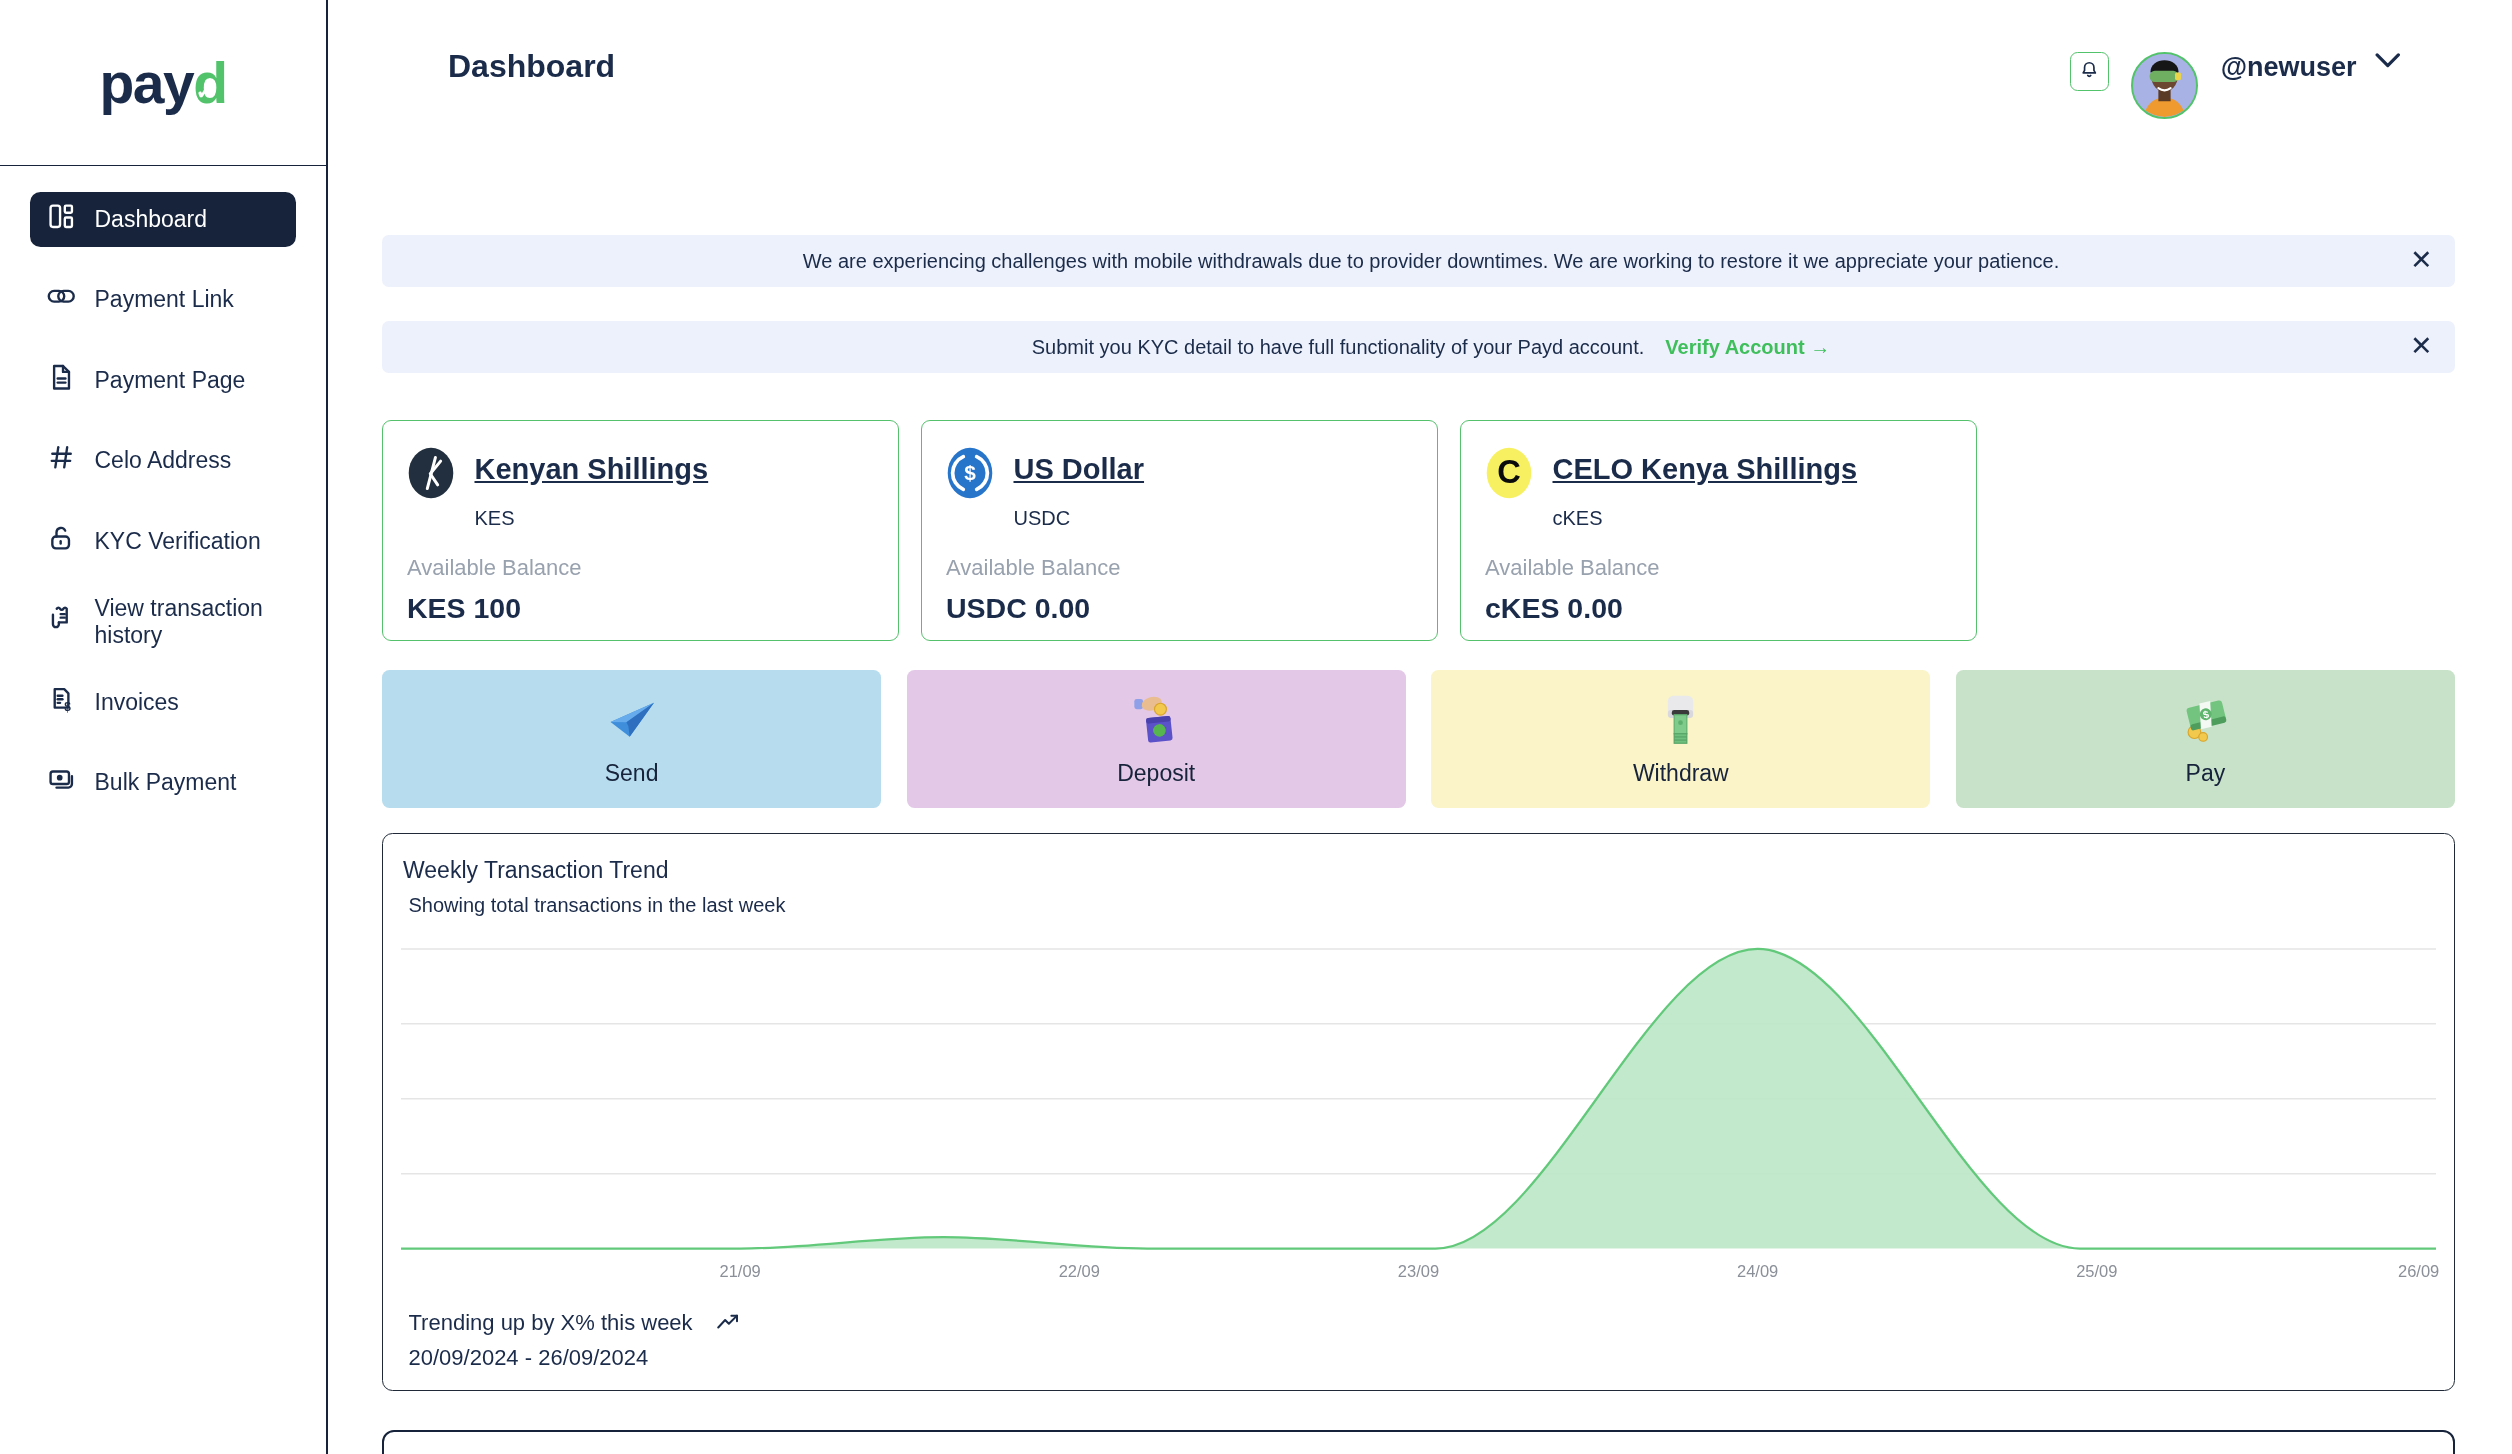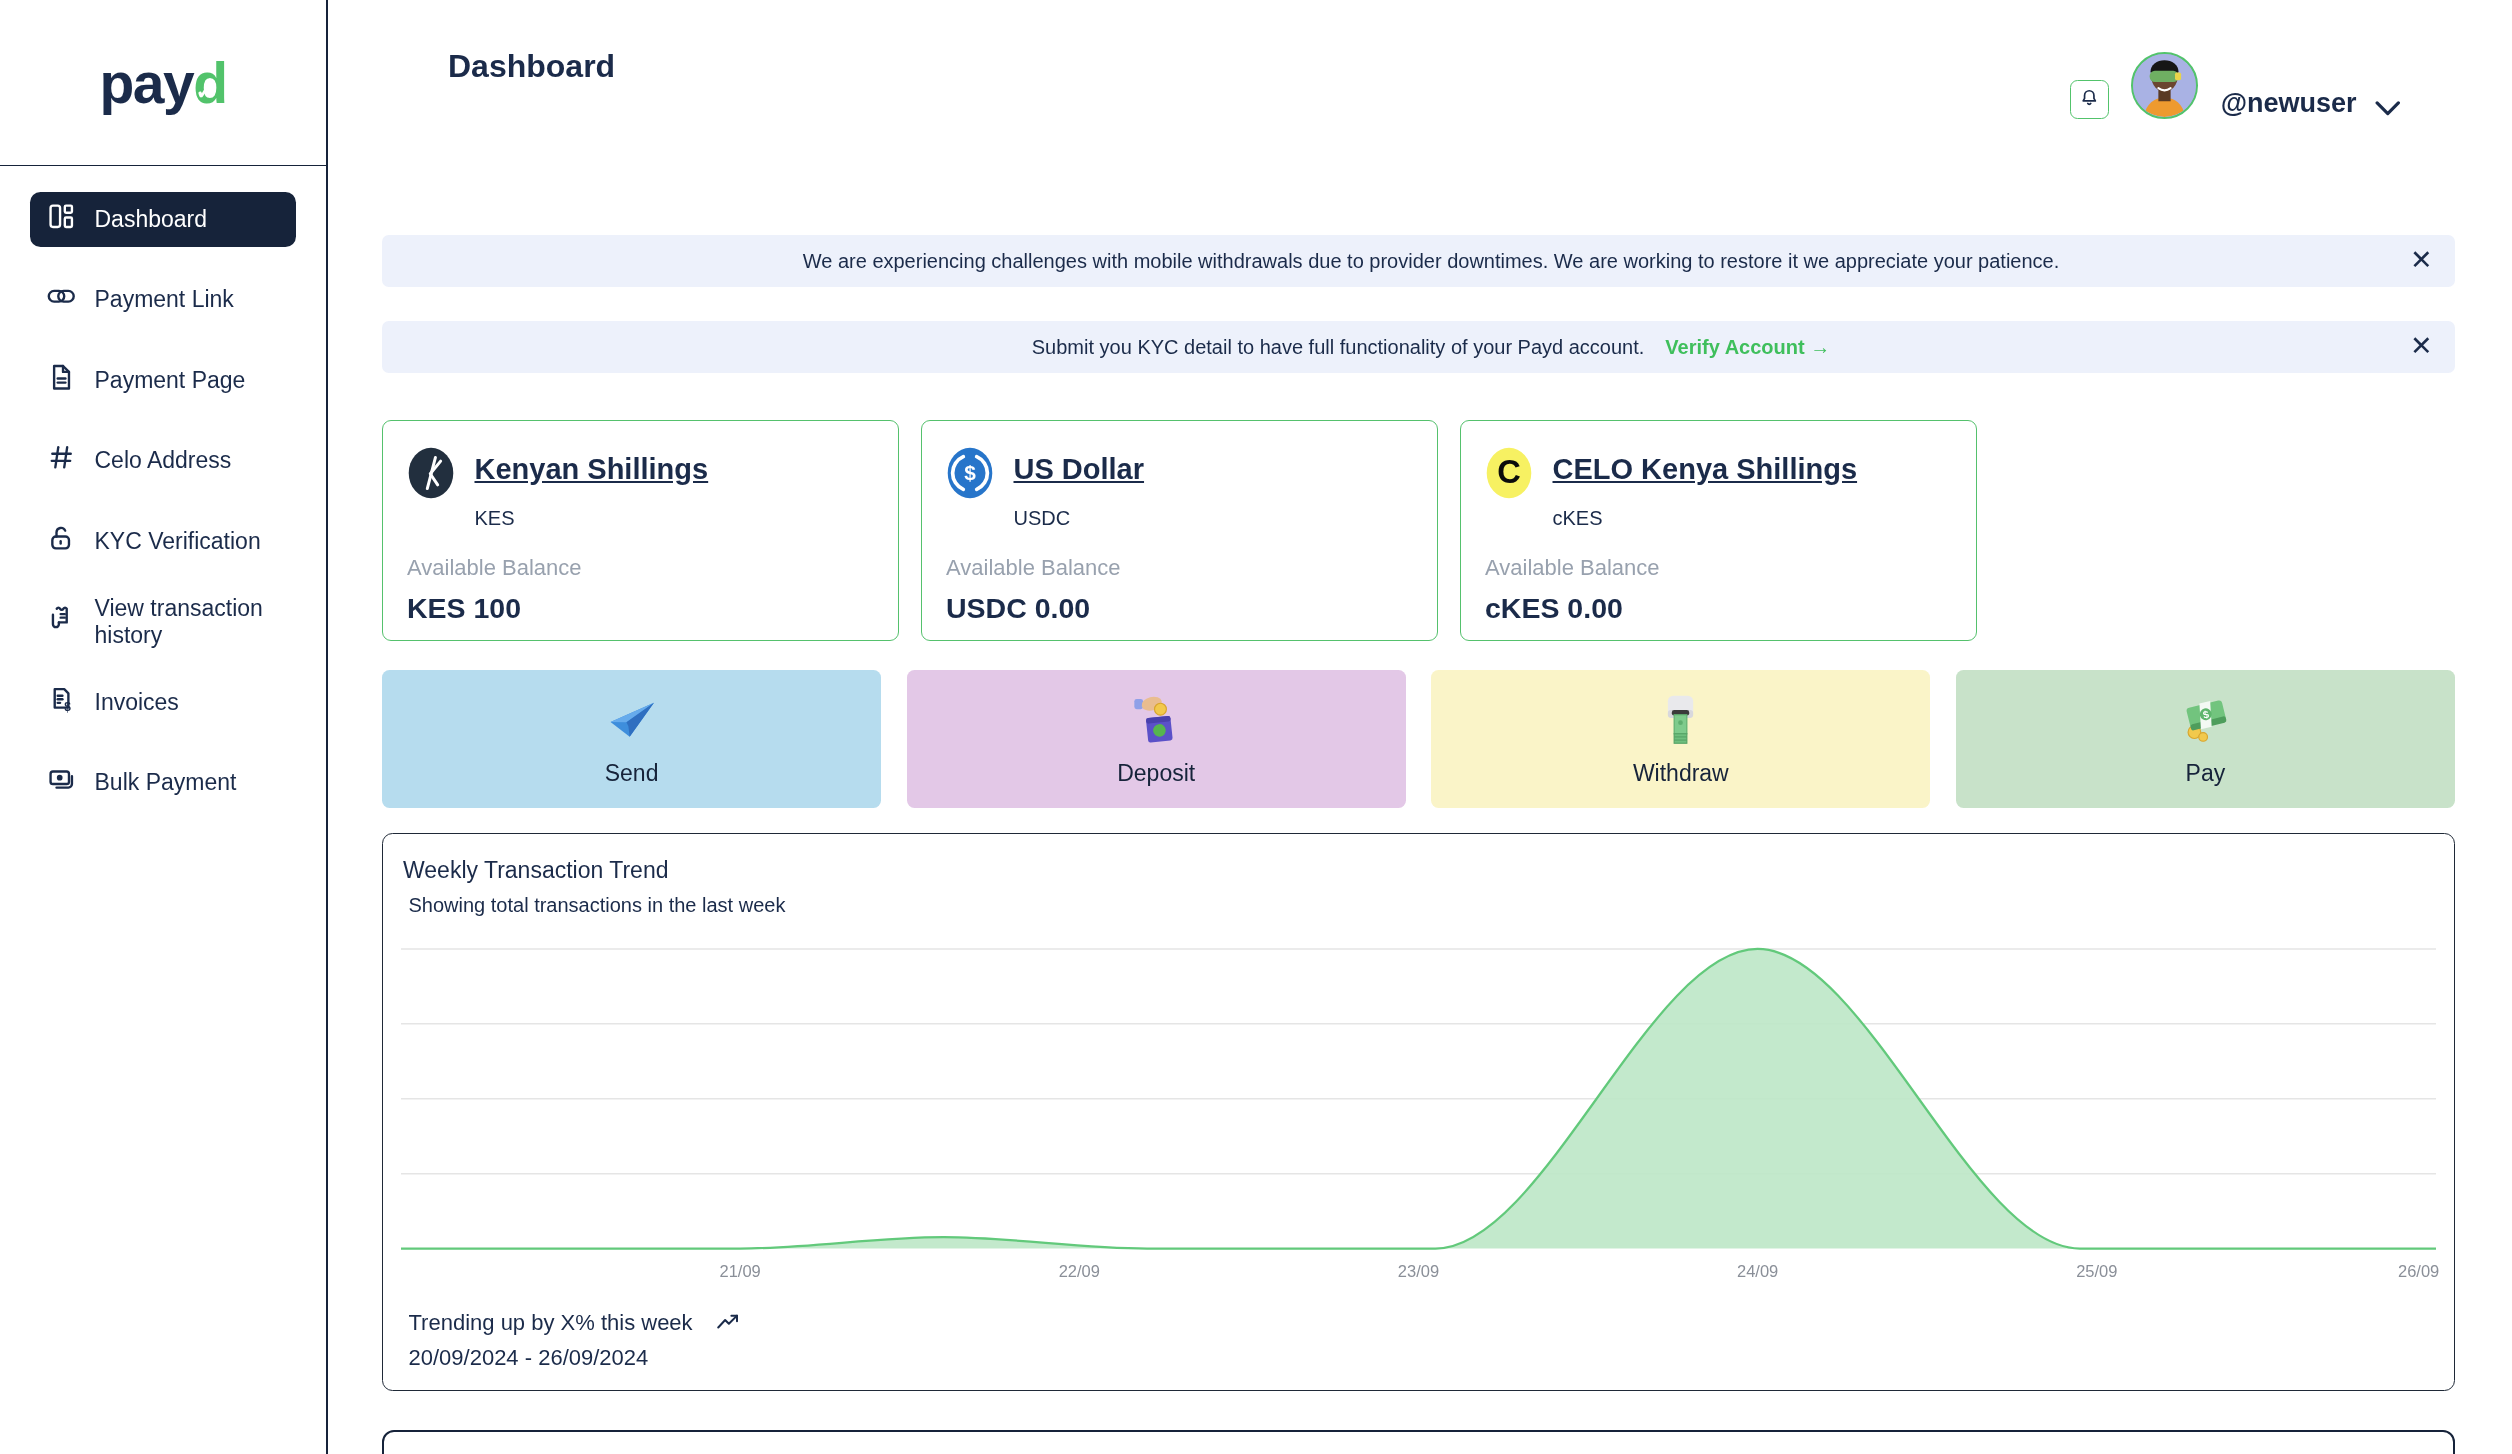--- a/index.html
+++ b/index.html
@@ -16,21 +16,21 @@
   .logo-check { position:absolute; left:2.2px; bottom:9.7px; color:#fff; font-size:22.5px; font-weight:700; }
   nav { padding:25.5px 0 0 0; }
   .nav-item { display:flex; align-items:center; gap:19.5px; height:55px; margin:0 30px 25.5px 30px;
     padding:0 16.5px; border-radius:10.5px; font-size:23px; color:#1B2B4A; cursor:pointer; }
   .nav-item svg { flex:0 0 auto; }
   .nav-item.active { background:#16233A; color:#fff; font-weight:500; }
 
   
   main { flex:1 1 auto; position:relative; height:100%; overflow:hidden; }
   .page-title { font-size:32px; font-weight:700; margin:48px 0 0 120px; }
-  .top-right { position:absolute; top:52px; right:112px; display:flex; align-items:flex-end; gap:22.5px; }
+  .top-right { position:absolute; top:52px; right:112px; display:flex; align-items:flex-start; gap:22.5px; }
   .bell-btn { width:39px; height:39px; border:1.9px solid #52C36B; border-radius:7.5px; background:#fff;
     display:flex; align-items:center; justify-content:center; cursor:pointer; }
   .avatar { width:67px; height:67px; border-radius:50%; border:2.2px solid #52C36B; overflow:hidden; background:#A9B2E4; }
   .username { font-size:27px; font-weight:600; }
   .chev { margin-left:-4.5px; }
 
   .content { padding:0 57px 0 54px; }
 
   
   .banner { position:relative; height:52px; border-radius:6.7px; background:#EDF1FB;

